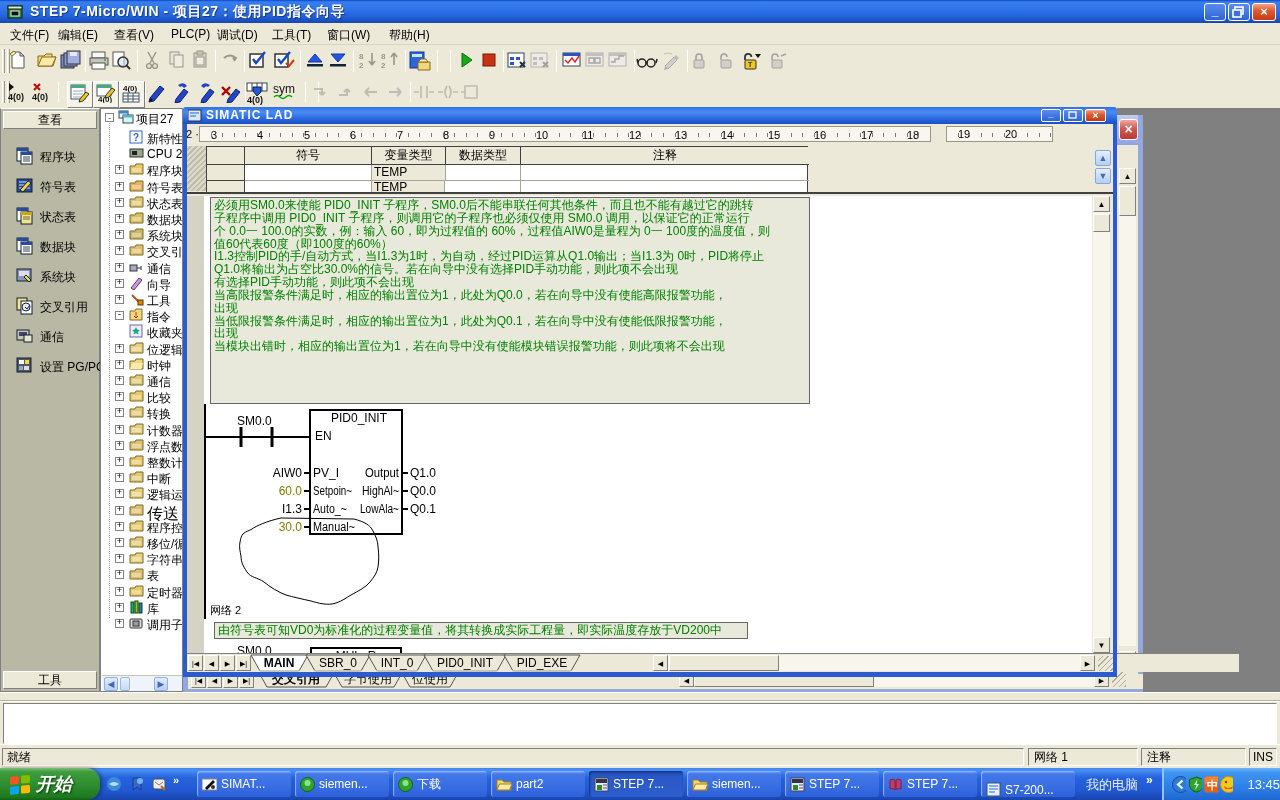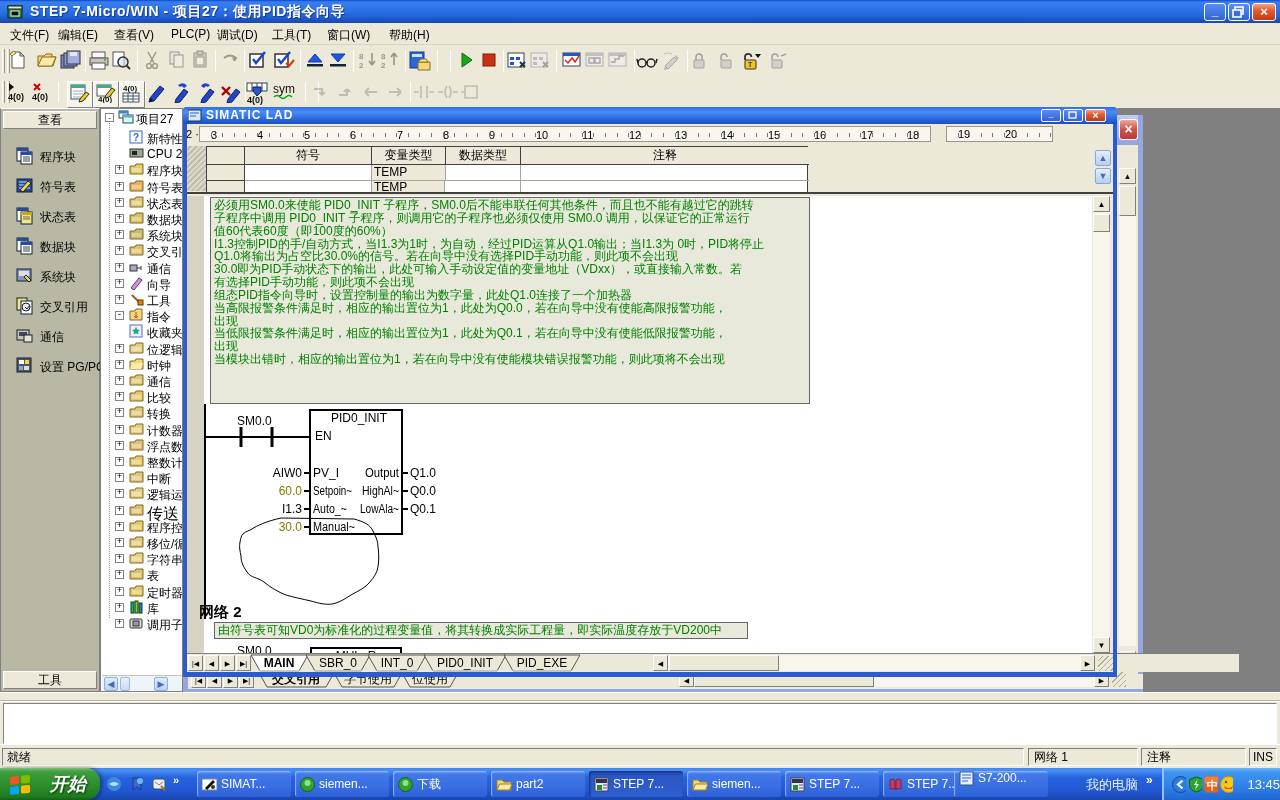--- a/index.html
+++ b/index.html
@@ -638,26 +638,25 @@
   </div>
   <div class="ab" style="left:912px;top:43px;width:16px;height:16px;background:linear-gradient(#E4EEFB,#B4D0F4);border:1px solid #86A7DC;border-radius:2px;color:#4B68B0;font-size:9px;text-align:center;line-height:14px">▲</div>
   <div class="ab" style="left:912px;top:61px;width:16px;height:16px;background:linear-gradient(#E4EEFB,#B4D0F4);border:1px solid #86A7DC;border-radius:2px;color:#4B68B0;font-size:9px;text-align:center;line-height:14px">▼</div>
   <div class="ab" style="left:4px;top:85px;width:926px;height:4px;background:#ECE9D8;border-top:2px solid #404040"></div>
 
   <div class="ab" style="left:4px;top:89px;width:905px;height:457px;background:#fff;overflow:hidden">
     <div class="ab" style="left:0;top:0;width:17px;height:457px;background:#D6D3C4"></div>
     <div class="ab" style="left:23px;top:1px;width:600px;height:207px;background:#E9E9DB;border:1px solid #666;color:#008000;font-size:12px;line-height:12.85px;padding:1px 0 0 3px;white-space:nowrap;overflow:hidden">
         <div>必须用SM0.0来使能 PID0_INIT 子程序，SM0.0后不能串联任何其他条件，而且也不能有越过它的跳转</div>
 <div>子程序中调用 PID0_INIT 子程序，则调用它的子程序也必须仅使用 SM0.0 调用，以保证它的正常运行</div>
+<div>个 0.0一 100.0的实数，例：输入 60，即为过程值的 60%，过程值AIW0是量程为 0一 100度的温度值，则</div>
 <div>值60代表60度（即100度的60%）</div>
 <div>I1.3控制PID的手/自动方式，当I1.3为1时，为自动，经过PID运算从Q1.0输出；当I1.3为 0时，PID将停止</div>
 <div>Q1.0将输出为占空比30.0%的信号。若在向导中没有选择PID手动功能，则此项不会出现</div>
-<div>30.0即为PID手动状态下的输出，此处可输入手动设定值的变量地址（VDxx），或直接输入常数。若</div>
 <div>有选择PID手动功能，则此项不会出现</div>
-<div>组态PID指令向导时，设置控制量的输出为数字量，此处Q1.0连接了一个加热器</div>
 <div>当高限报警条件满足时，相应的输出置位为1，此处为Q0.0，若在向导中没有使能高限报警功能，</div>
 <div>出现</div>
 <div>当低限报警条件满足时，相应的输出置位为1，此处为Q0.1，若在向导中没有使能低限报警功能，</div>
 <div>出现</div>
 <div>当模块出错时，相应的输出置位为1，若在向导中没有使能模块错误报警功能，则此项将不会出现</div>
       </div>
     <svg class="ab" style="left:0;top:208px" width="905" height="215" fill="none">
       <line x1="18" y1="0" x2="18" y2="215" stroke="#000" stroke-width="2"></line>
       <text x="50" y="21" font-size="12" fill="#000">SM0.0</text>
       <line x1="18" y1="33" x2="123" y2="33" stroke="#000" stroke-width="2"></line>
@@ -682,21 +681,21 @@
       <text x="212" y="91" font-size="12" fill="#000" text-anchor="end" textLength="37" lengthAdjust="spacingAndGlyphs">HighAl~</text>
       <text x="212" y="109" font-size="12" fill="#000" text-anchor="end" textLength="39" lengthAdjust="spacingAndGlyphs">LowAla~</text>
       <line x1="215" y1="69" x2="221" y2="69" stroke="#000" stroke-width="2"></line>
       <line x1="215" y1="87" x2="221" y2="87" stroke="#000" stroke-width="2"></line>
       <line x1="215" y1="105" x2="221" y2="105" stroke="#000" stroke-width="2"></line>
       <text x="223" y="73" font-size="12" fill="#000">Q1.0</text>
       <text x="223" y="91" font-size="12" fill="#000">Q0.0</text>
       <text x="223" y="109" font-size="12" fill="#000">Q0.1</text>
       <path d="M94 114 L167 115 C178 118 183 121 186 127 C189 133 191 137 191 143 C192 150 192 156 191 163 C190 169 187 173 183 178 C178 184 171 187 164 191 C159 194 155 197 149 199 C141 202 131 199 124 197 C115 195 106 193 99 191 C91 188 83 183 77 178 C70 173 64 174 60 168 C56 162 54 158 54 152 C53 147 52 143 53 138 C54 134 54 132 56 130 C59 127 62 127 65 125 C69 122 80 117 94 114 Z" stroke="#000" fill="none"></path>
     </svg>
-    <div class="ab" style="left:12px;top:407px;font-weight:bold;font-size:15px">网络 2</div>
+    <div class="ab" style="left:23px;top:407px;font-weight:normal;font-size:11px">网络 2</div>
     <div class="ab" style="left:27px;top:426px;width:534px;height:17px;background:#E9E9DB;border:1px solid #666;color:#008000;font-size:12px;line-height:15px;padding-left:3px;white-space:nowrap;overflow:hidden">由符号表可知VD0为标准化的过程变量值，将其转换成实际工程量，即实际温度存放于VD200中</div>
     <div class="ab" style="left:50px;top:448px;font-size:12px">SM0.0</div>
     <div class="ab" style="left:123px;top:451px;width:92px;height:20px;border:2px solid #000;background:#fff;text-align:center;font-size:12px">MUL_R</div>
   </div>
 
   <div class="ab" style="left:910px;top:89px;width:17px;height:457px;background:#F7F5EC"></div>
   <div class="ab raise" style="left:910px;top:89px;width:17px;height:16px;background:#ECE9D8;text-align:center;font-size:8px;line-height:15px">▲</div>
   <div class="ab raise" style="left:910px;top:107px;width:17px;height:18px;background:#ECE9D8"></div>
   <div class="ab raise" style="left:910px;top:530px;width:17px;height:16px;background:#ECE9D8;text-align:center;font-size:8px;line-height:15px">▼</div>
 
@@ -740,21 +739,21 @@
 <div class="ab" id="taskbar" style="left:0;top:768px;width:1280px;height:32px;background:linear-gradient(180deg,#3E82F0 0%,#4A90F2 6%,#2663DE 30%,#2258D2 70%,#1944AC 100%)">
   <div class="ab" style="left:0;top:0;width:100px;height:32px;background:linear-gradient(180deg,#7CBE7C 0%,#3E9E3E 12%,#2F8F2F 50%,#1E7A1E 90%,#156015 100%);border-radius:0 14px 14px 0;box-shadow:2px 0 4px rgba(0,0,0,0.4);display:flex;align-items:center">
   <svg style="margin-left:9px" width="22" height="22">
         <g transform="skewY(-6)">
           <rect x="1" y="4" width="9" height="8" rx="1.5" fill="#F35325"></rect>
           <rect x="12" y="4" width="9" height="8" rx="1.5" fill="#81BC06"></rect>
           <rect x="1" y="14" width="9" height="8" rx="1.5" fill="#05A6F0"></rect>
           <rect x="12" y="14" width="9" height="8" rx="1.5" fill="#FFBA08"></rect>
         </g>
       </svg>
-  <span style="color:#fff;font-weight:bold;font-style:italic;font-size:18px;margin-left:19px;text-shadow:1px 1px 2px #0a3a0a">开始</span>
+  <span style="color:#fff;font-weight:bold;font-style:italic;font-size:18px;margin-left:5px;text-shadow:1px 1px 2px #0a3a0a">开始</span>
     </div>
   <svg class="ab" style="left:106px;top:8px" width="16" height="16">
       <circle cx="8" cy="8" r="7" fill="#3A8ADC"></circle>
       <path d="M3 8q5-4 10 0q-5 4-10 0" fill="#B8DCF8"></path>
     </svg>
   <svg class="ab" style="left:129px;top:8px" width="16" height="16">
       <path d="M4 2h8v12l-4-3-4 3z" fill="#3A66C8" stroke="#1A3A88"></path>
       <circle cx="11" cy="5" r="3" fill="#70B8F0"></circle>
     </svg>
   <svg class="ab" style="left:151px;top:8px" width="16" height="16">
@@ -832,21 +831,21 @@
       <span style="white-space:nowrap">STEP 7...</span>
     </div>
   <div class="ab" style="left:883px;top:3px;width:94px;height:26px;background:linear-gradient(180deg,#79A5F4 0%,#4278E8 12%,#3A6FE4 55%,#2E60D8 100%);box-shadow:inset 1px 1px 1px #8FB2F6;border-radius:3px;color:#fff;font-size:12px;display:flex;align-items:center;overflow:hidden">
       <span style="margin:0 4px 0 5px;flex:0 0 auto;display:flex">
         <svg width="15" height="15">
           <path d="M2 3q5-2 5 1v9q0-2-5-1zM13 3q-5-2-5 1v9q0-2 5-1z" fill="#C03A6A" stroke="#802048"></path>
         </svg>
       </span>
       <span style="white-space:nowrap">STEP 7...</span>
     </div>
-  <div class="ab" style="left:954px;top:3px;width:94px;height:26px;background:linear-gradient(180deg,#79A5F4 0%,#4278E8 12%,#3A6FE4 55%,#2E60D8 100%);box-shadow:inset 1px 1px 1px #8FB2F6;border-radius:3px;color:#fff;font-size:12px;display:flex;align-items:flex-start;overflow:hidden">
+  <div class="ab" style="left:981px;top:3px;width:94px;height:26px;background:linear-gradient(180deg,#79A5F4 0%,#4278E8 12%,#3A6FE4 55%,#2E60D8 100%);box-shadow:inset 1px 1px 1px #8FB2F6;border-radius:3px;color:#fff;font-size:12px;display:flex;align-items:flex-end;overflow:hidden">
       <span style="margin:0 4px 0 5px;flex:0 0 auto;display:flex">
         <svg width="15" height="15">
           <rect x="1" y="1" width="13" height="13" fill="#E8F0FC" stroke="#357"></rect>
           <path d="M3 4h9M3 7h9M3 10h6" stroke="#2A6ADC"></path>
         </svg>
       </span>
       <span style="white-space:nowrap">S7-200...</span>
     </div>
   <div class="ab" style="left:1086px;top:8px;color:#E8F0FC;font-size:13px">我的电脑</div>
   <div class="ab" style="left:1146px;top:5px;color:#fff;font-size:12px;font-weight:bold">»</div>

